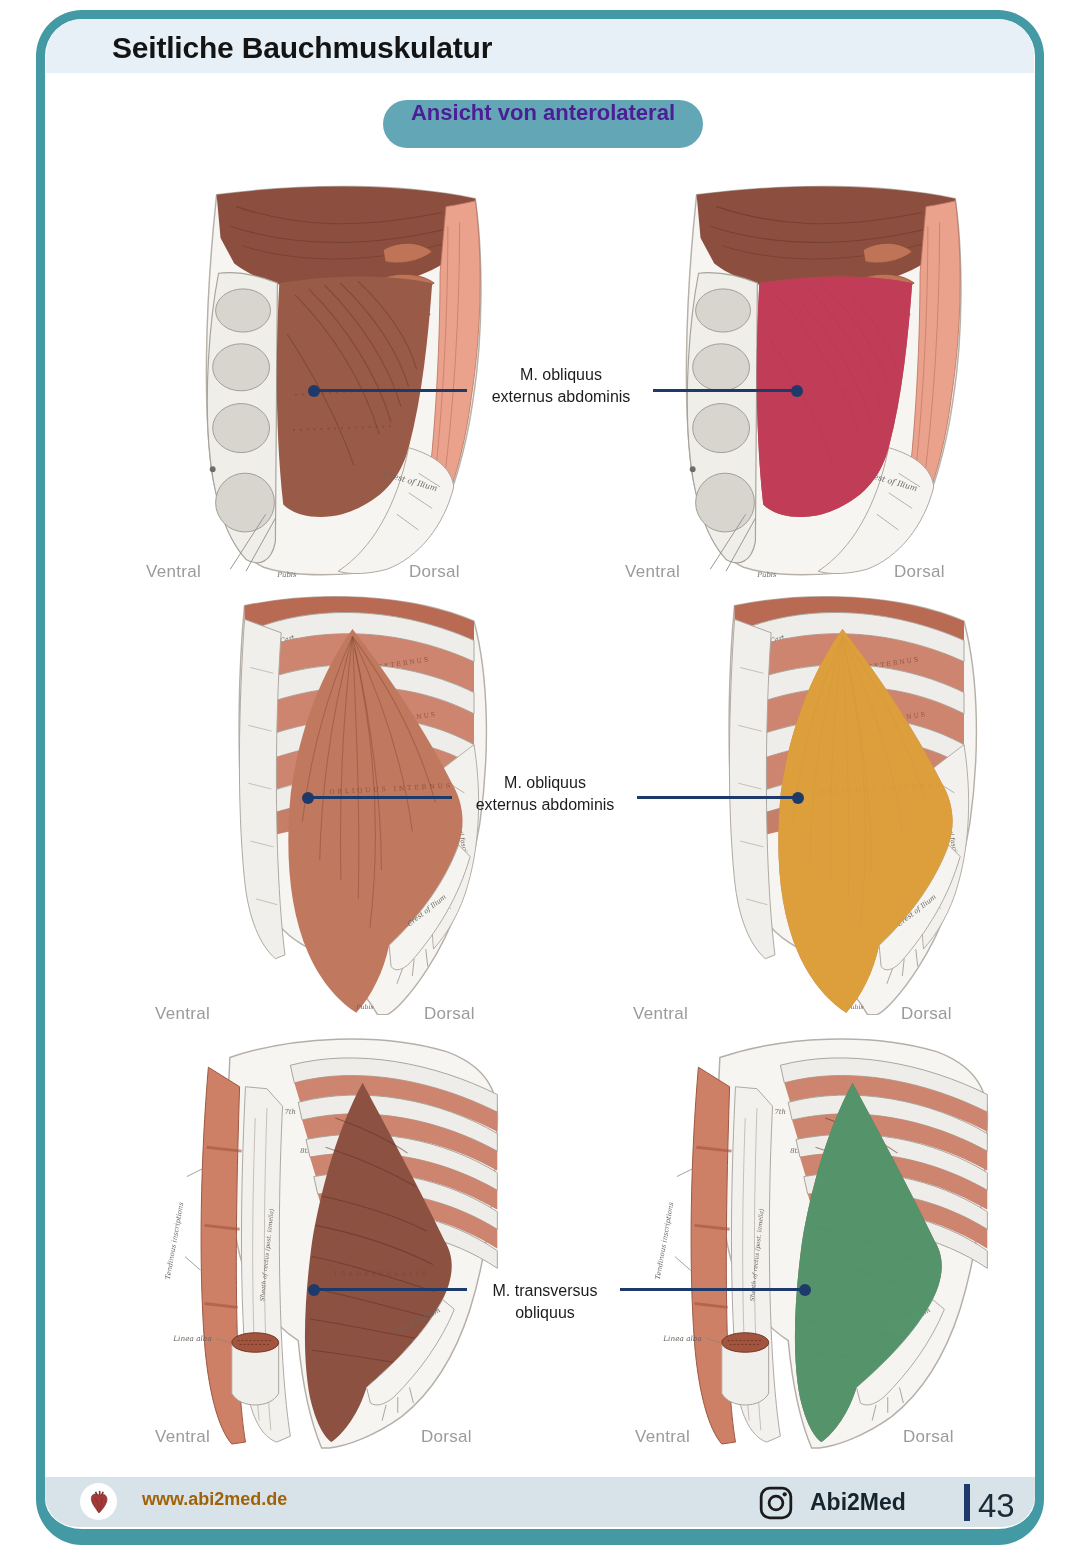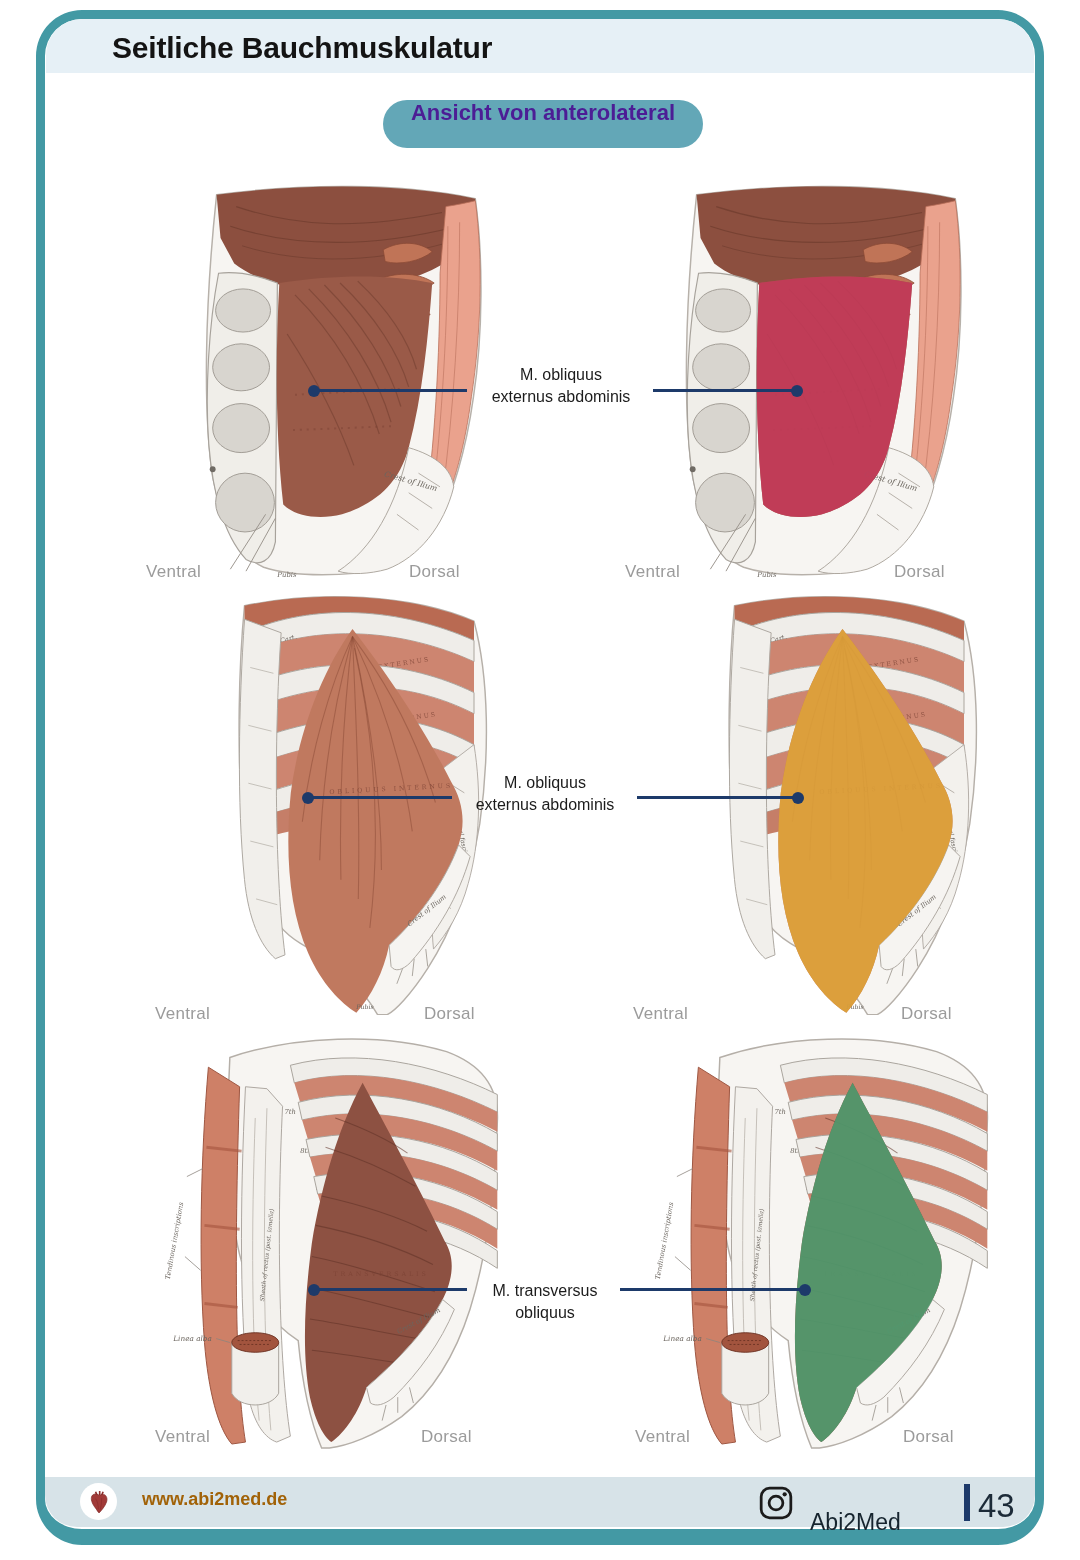--- a/index.html
+++ b/index.html
@@ -20,21 +20,21 @@
   .leader .dot{position:absolute;top:50%;width:12px;height:12px;border-radius:50%;background:#1D3A6A;
                transform:translateY(-50%);}
   .dot.left{left:-5px;} .dot.right{right:-5px;}
   .vd{position:absolute;font-size:17px;color:#9b9b9b;letter-spacing:.3px;}
   .footer-strip{position:absolute;left:45px;right:45px;top:1477px;height:50px;background:#D7E3E8;
                 border-radius:0 0 32px 32px;}
   .heart-circle{position:absolute;left:80px;top:1483px;width:37px;height:37px;background:#fff;border-radius:50%;
                 display:flex;align-items:center;justify-content:center;}
   .website{position:absolute;left:142px;top:1489px;font-size:18px;font-weight:bold;color:#a16207;}
   .ig-icon{position:absolute;left:758px;top:1485px;}
-  .handle{position:absolute;left:810px;top:1489px;font-size:23px;font-weight:normal;color:#16242e;margin-top:20px;}
+  .handle{position:absolute;left:810px;top:1489px;font-size:23px;font-weight:bold;color:#16242e;}
   .page-bar{position:absolute;left:964px;top:1484px;width:6px;height:37px;background:#1D3A6A;}
   .page-num{position:absolute;left:978px;top:1487px;font-size:33px;color:#1c2b38;}
   .eng{font-family:"DejaVu Serif",serif;font-style:italic;fill:#6b655e;}
   .engc{font-family:"DejaVu Serif",serif;fill:#7b4234;opacity:.75;}
 </style>
 </head>
 <body>
 
 <div class="page">
   <div class="frame"></div>

